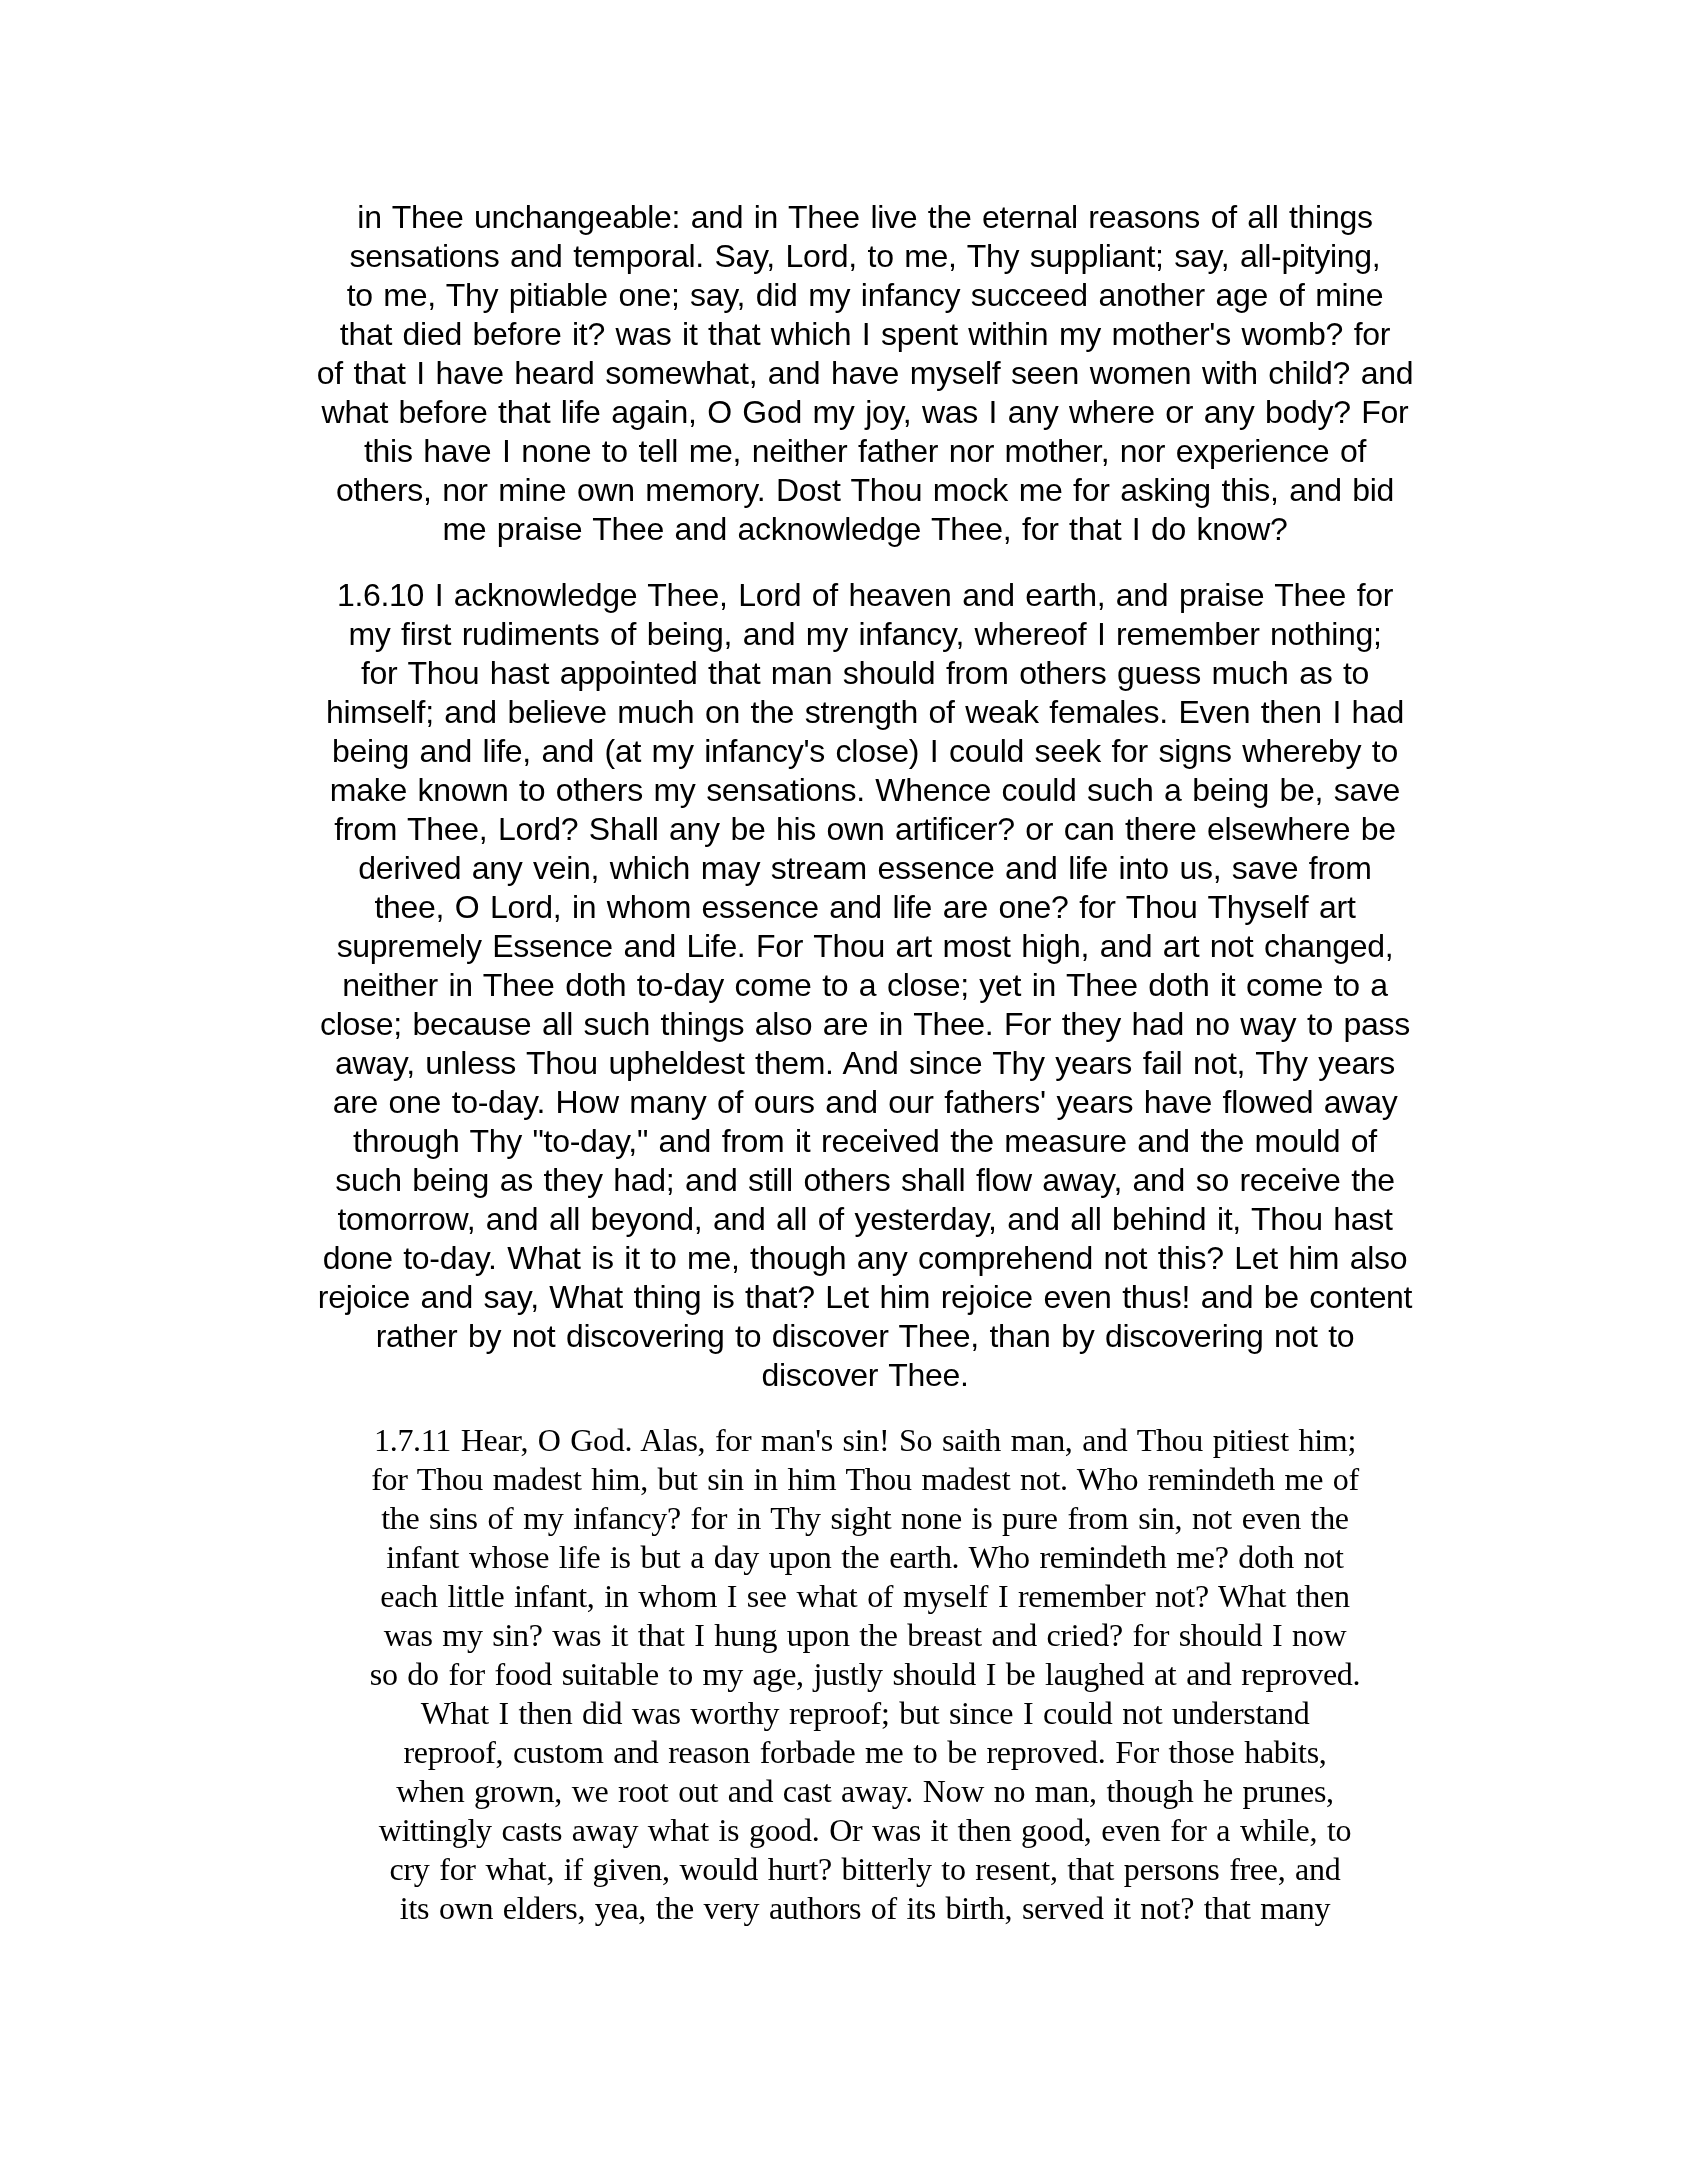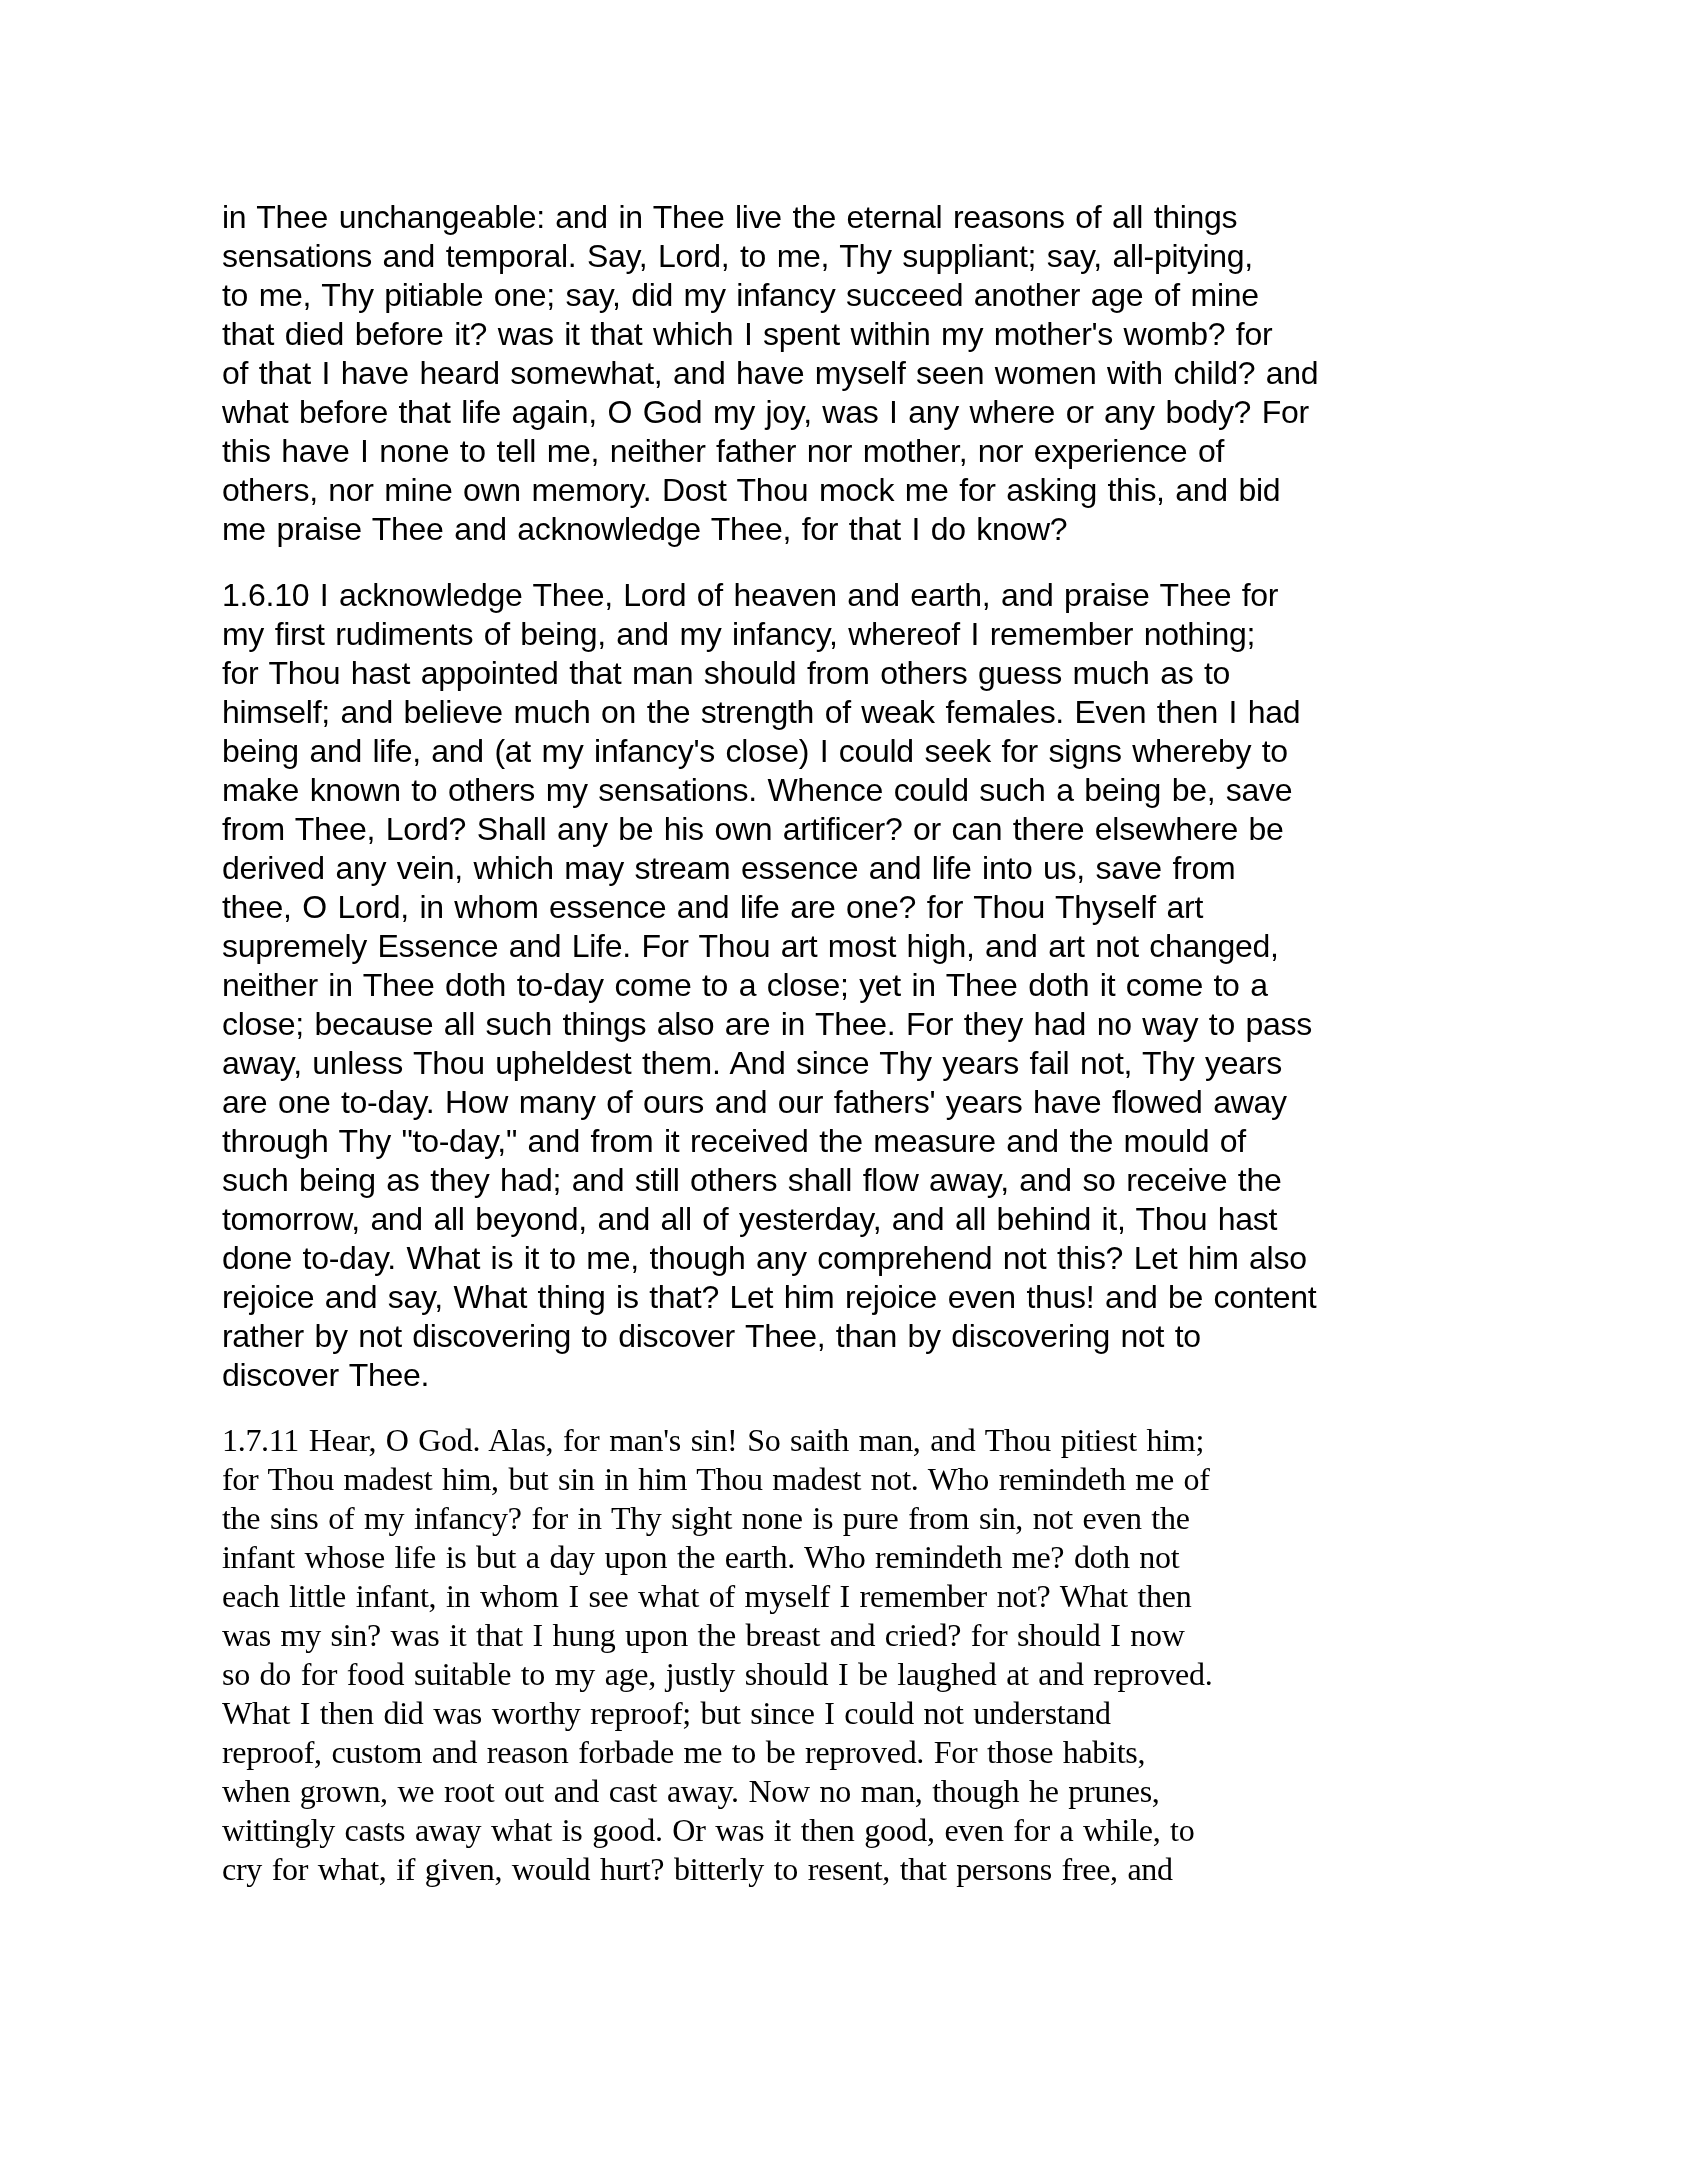--- a/index.html
+++ b/index.html
@@ -27,21 +27,21 @@
     line-height: 39px;
     letter-spacing: -0.3px;
     word-spacing: 2px;
   }
   .para {
     margin: 0 0 26.5px 0;
   }
   .para:last-child { margin-bottom: 0; font-family: Liberation Serif, serif; }
   .line {
     white-space: pre;
-    text-align: left;
+    text-align: center;
     margin-left: 24px;
   }
 </style>
 </head>
 <body>
 
 <div class="page">
   <div id="text-body" style="color: rgb(0, 0, 0);">
       <div class="para">
         <div class="line">in Thee unchangeable: and in Thee live the eternal reasons of all things</div>
@@ -83,16 +83,17 @@
         <div class="line">the sins of my infancy? for in Thy sight none is pure from sin, not even the</div>
         <div class="line">infant whose life is but a day upon the earth. Who remindeth me? doth not</div>
         <div class="line">each little infant, in whom I see what of myself I remember not? What then</div>
         <div class="line">was my sin? was it that I hung upon the breast and cried? for should I now</div>
         <div class="line">so do for food suitable to my age, justly should I be laughed at and reproved.</div>
         <div class="line">What I then did was worthy reproof; but since I could not understand</div>
         <div class="line">reproof, custom and reason forbade me to be reproved. For those habits,</div>
         <div class="line">when grown, we root out and cast away. Now no man, though he prunes,</div>
         <div class="line">wittingly casts away what is good. Or was it then good, even for a while, to</div>
         <div class="line">cry for what, if given, would hurt? bitterly to resent, that persons free, and</div>
+        <div class="line">its own elders, yea, the very authors of its birth, served it not? that many</div>
       </div>
     </div>
 </div>
 
 
 </body></html>

